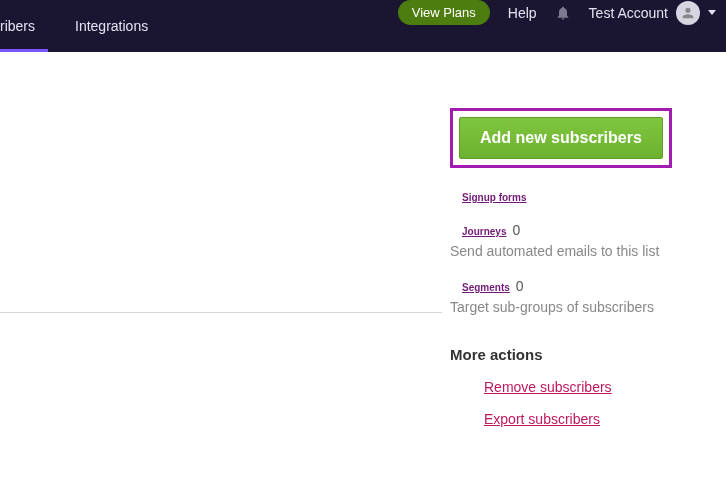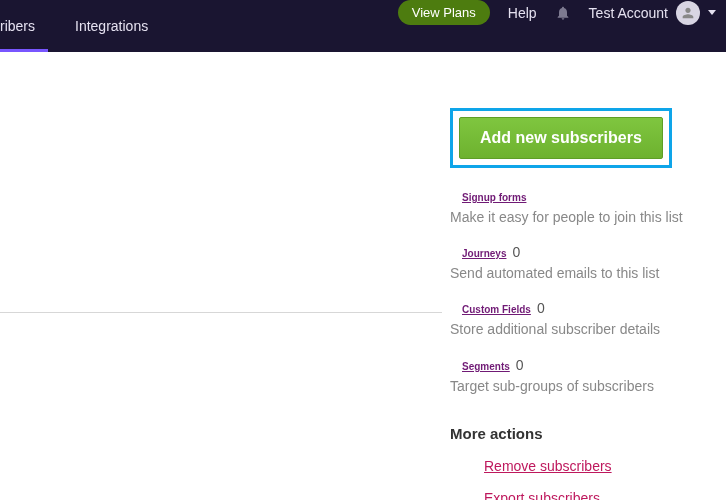--- a/index.html
+++ b/index.html
@@ -89,21 +89,21 @@
       border: none;
       border-top: 1px solid #d7d7d7;
       width: 100%;
       margin: 0;
     }
     .main-right {
       width: 284px;
       padding: 56px 24px 20px 8px;
     }
     .add-btn-wrap {
-      border: 3px solid #0ea5e9;
+      border: 3px solid #a21caf;
       padding: 6px;
       display: inline-block;
       margin-bottom: 20px;
     }
     .add-btn {
       background: linear-gradient(#7fc63f, #6db22f);
       border: 1px solid #5e9e27;
       color: #fff;
       font-weight: 600;
       font-size: 16px;
@@ -183,32 +183,27 @@
     <hr class="hr">
   </div>
   <div class="main-right">
 
     <div class="add-btn-wrap">
       <button class="add-btn">Add new subscribers</button>
     </div>
 
     <div class="section-item">
       <a class="section-link">Signup forms</a>
-      <div class="section-desc">Make it easy for people to join this list</div>
     </div>
 
     <div class="section-item">
       <a class="section-link">Journeys</a><span class="count">0</span>
       <div class="section-desc">Send automated emails to this list</div>
     </div>
 
-    <div class="section-item">
-      <a class="section-link">Custom Fields</a><span class="count">0</span>
-      <div class="section-desc">Store additional subscriber details</div>
-    </div>
 
     <div class="section-item">
       <a class="section-link">Segments</a><span class="count">0</span>
       <div class="section-desc">Target sub-groups of subscribers</div>
     </div>
 
     <div class="more-actions-heading">More actions</div>
     <a class="sub-link">Remove subscribers</a>
     <a class="sub-link">Export subscribers</a>
   </div>

